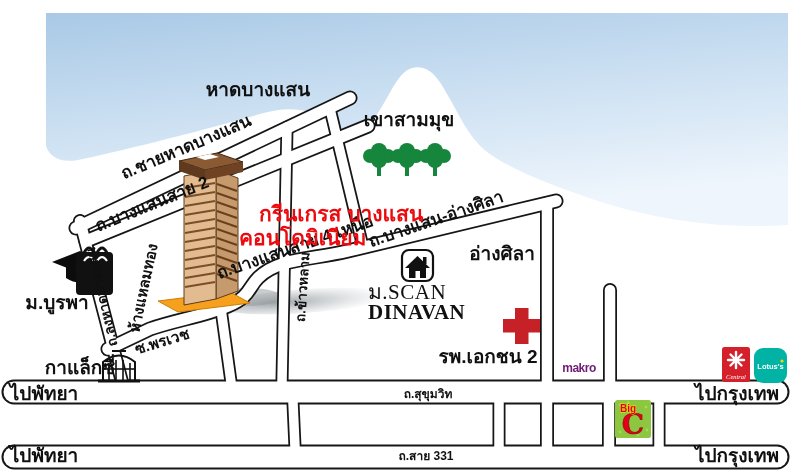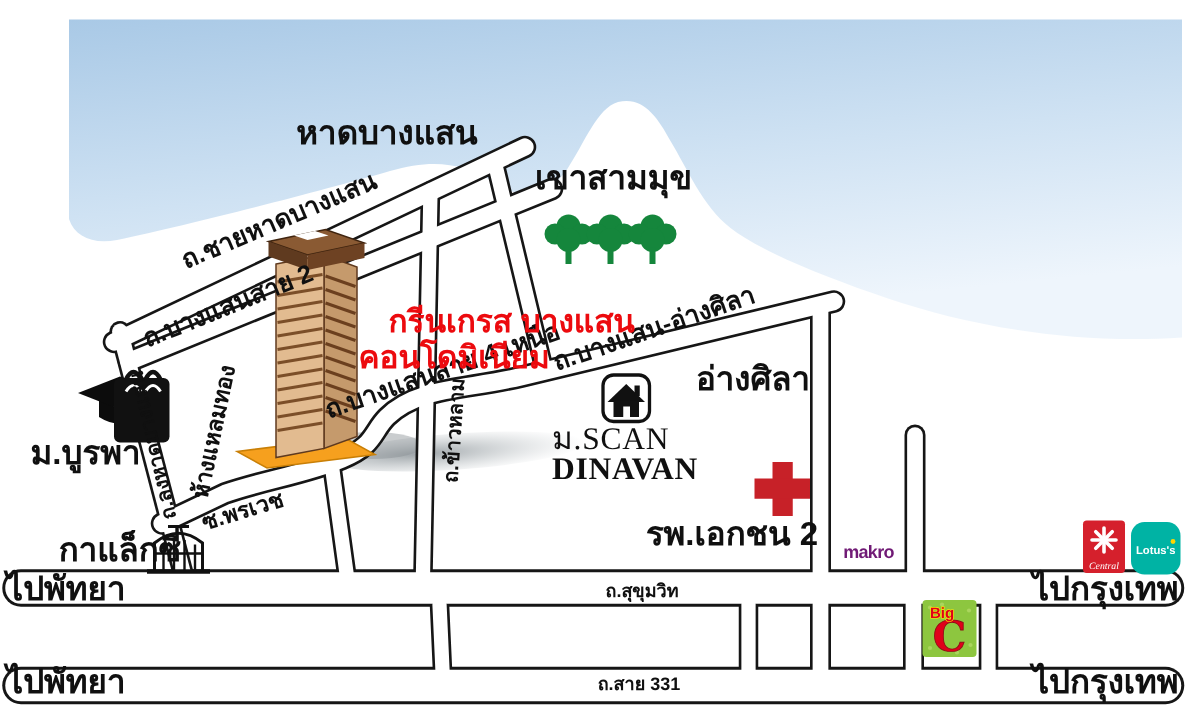--- a/index.html
+++ b/index.html
@@ -1,21 +1,21 @@
 <!DOCTYPE html>
 <html><head>
 <meta charset="utf-8">
 <style>
   html,body{margin:0;padding:0;background:#fff;}
   #stage{position:relative;width:791px;height:473px;background:#fff;overflow:hidden;
          font-family:"Liberation Sans",sans-serif;}
   #maplayer{position:absolute;left:0;top:0;}
   .lbl{position:absolute;font-weight:700;color:#101010;white-space:nowrap;
        transform:translate(-50%,-50%);line-height:1;}
-  .fs19{font-size:22px;} .fs18{font-size:12px;} .fs17{font-size:17px;}
+  .fs19{font-size:19px;} .fs18{font-size:12px;} .fs17{font-size:17px;}
   .fs15{font-size:15px;} .fs14{font-size:13.5px;}
   .scan{font-family:"Liberation Serif",serif;font-weight:400;font-size:21px;
         transform:none;letter-spacing:.5px;}
   .ttl{position:absolute;color:#ec0a0e;font-weight:700;font-size:21px;white-space:nowrap;}
   .makro{color:#701a75;font-size:12px;letter-spacing:-.5px;}
 </style>
 </head>
 <body>
 
 <div id="stage">

